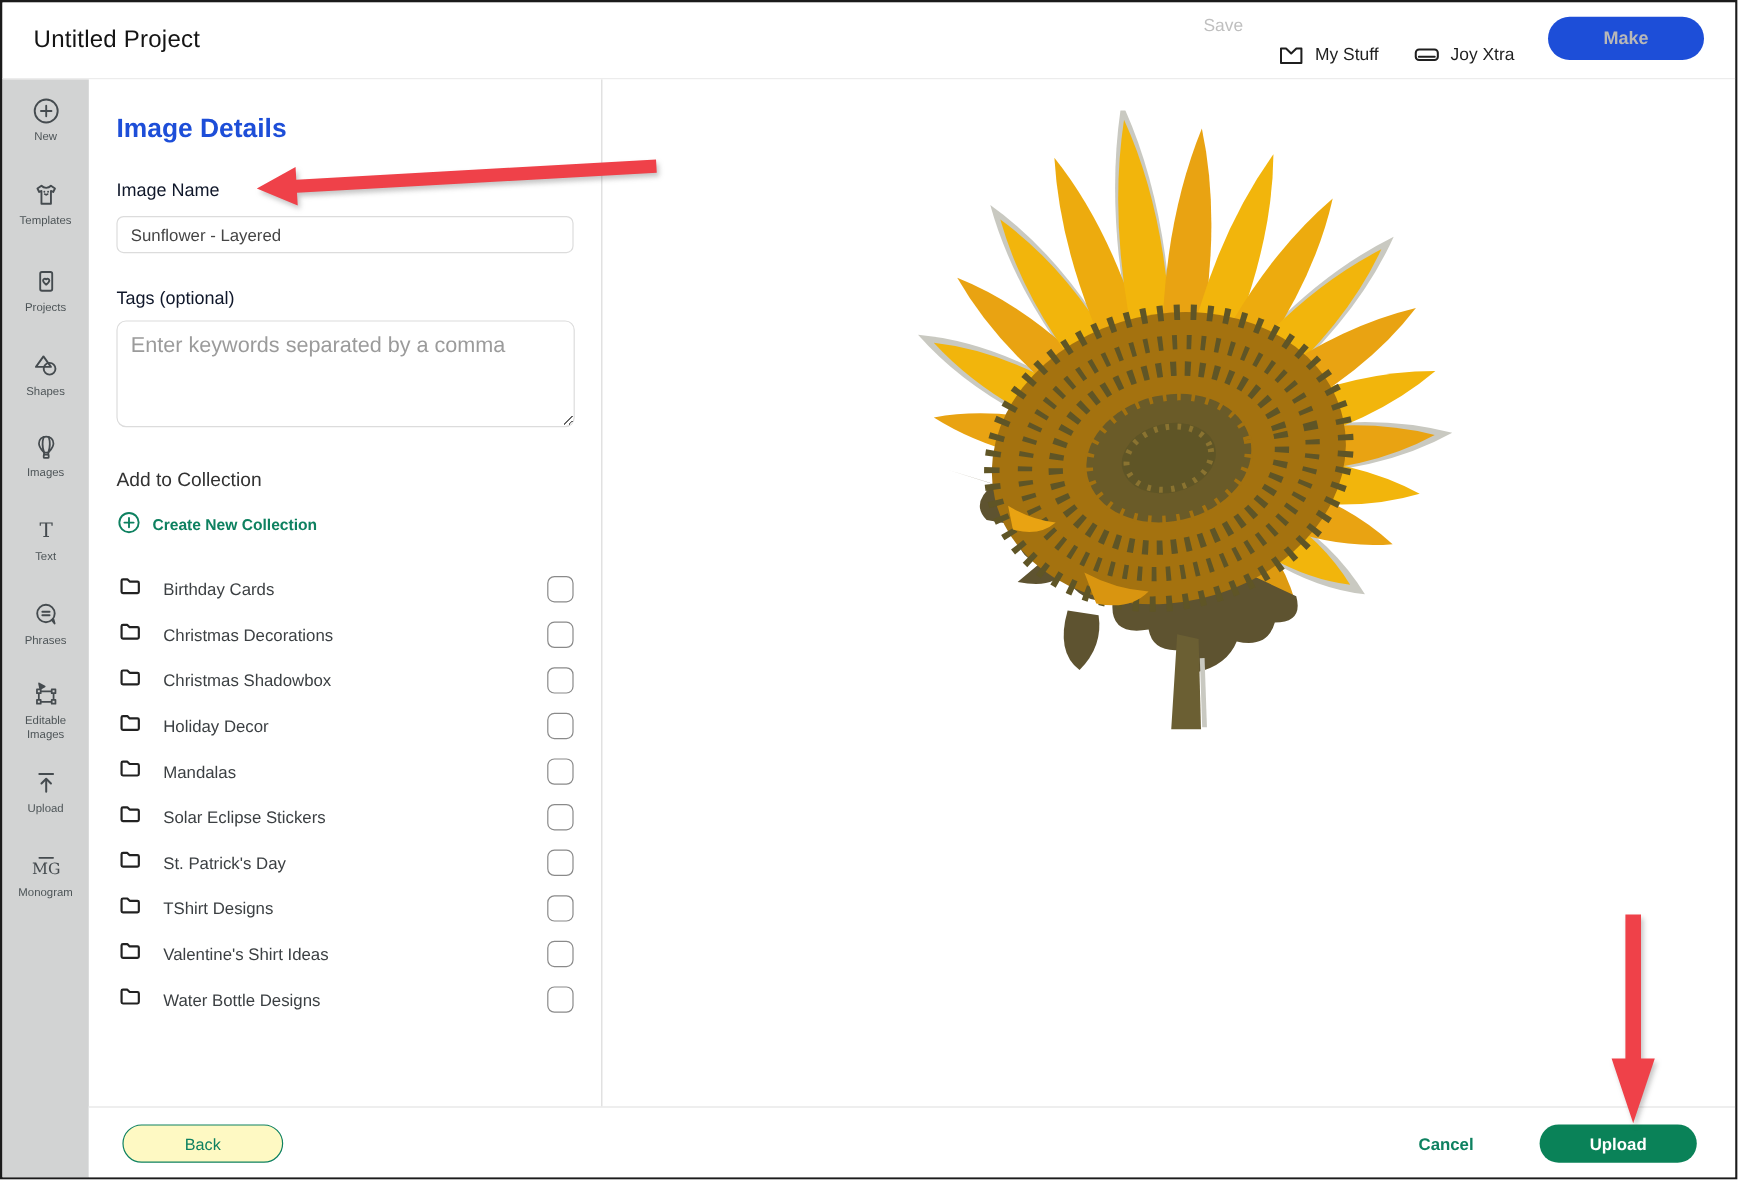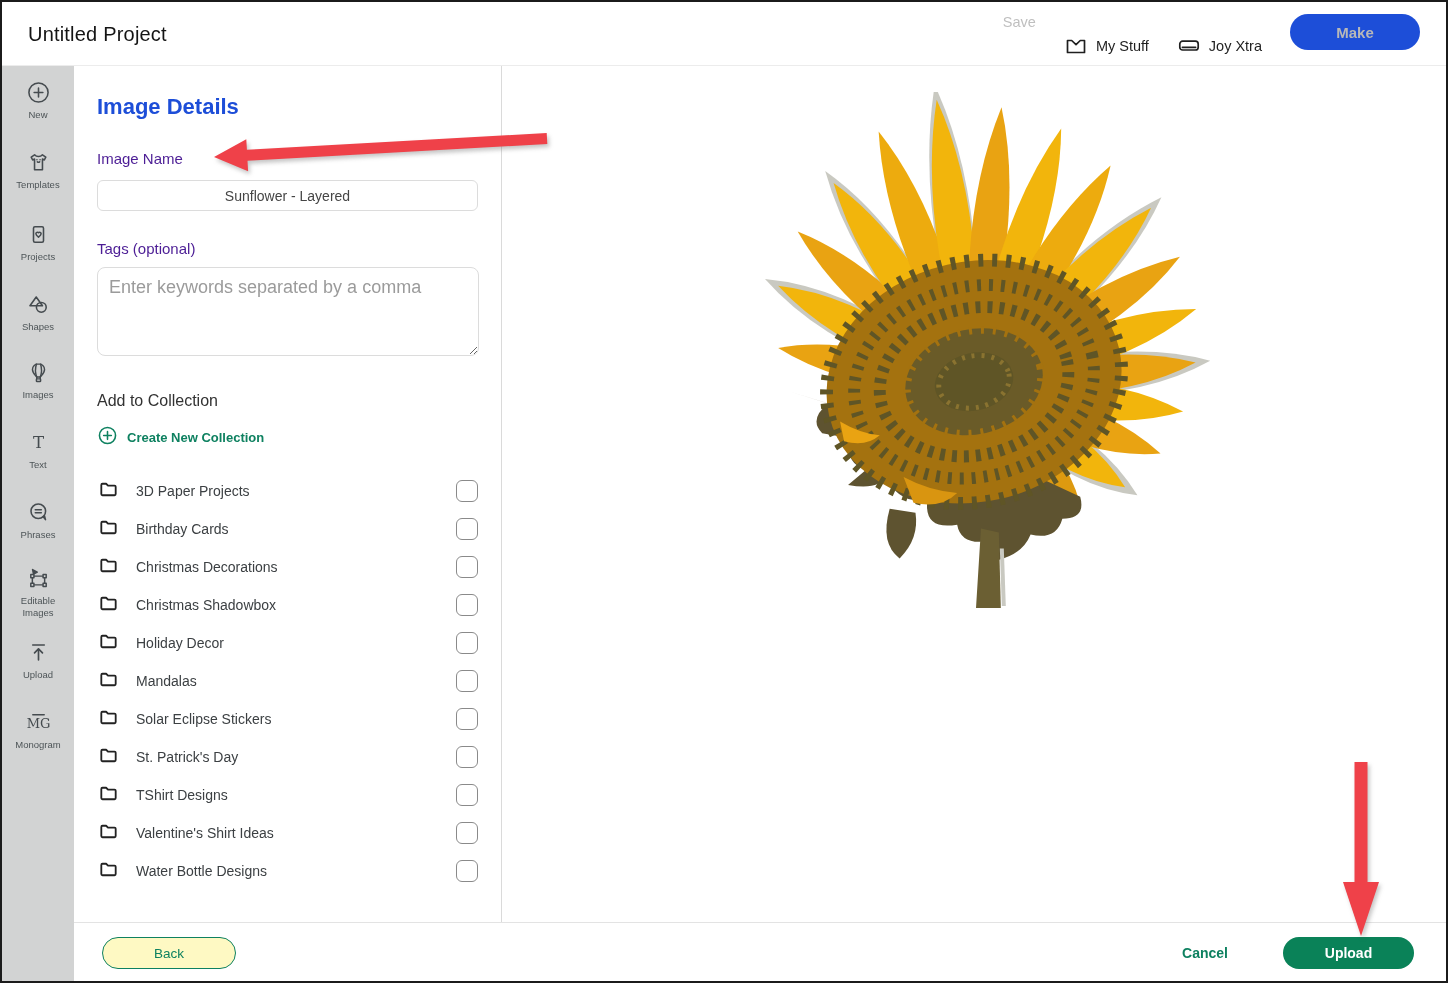--- a/index.html
+++ b/index.html
@@ -18,22 +18,22 @@
 
   
   .sidebar { position:absolute; left:0; top:64px; width:72px; height:919px; background:#d2d3d3; z-index:4; }
   .side-item { position:absolute; left:0; width:72px; display:flex; flex-direction:column; align-items:center; cursor:pointer; }
   .side-item svg { display:block; }
   .side-label { margin-top:4px; font-size:9.5px; color:#4d5457; text-align:center; line-height:1.25; width:62px; }
 
   
   .panel { position:absolute; left:72px; top:64px; width:428px; height:857px; background:#fff; border-right:1px solid #dadada; z-index:3; }
   .panel-title { position:absolute; left:23px; top:28px; font-size:22px; font-weight:700; color:#1d4ed8; }
-  .field-label { position:absolute; left:23px; font-size:15px; color:#4c1d95; }
-  .name-input { position:absolute; left:23px; top:114px; width:381px; height:31px; border:1px solid #dcdcdc; border-radius:6px; padding:0 11px; font-size:14px; color:#454545; font-family:inherit; outline:none; background:#fff;text-align:center; }
+  .field-label { position:absolute; left:23px; font-size:15px; color:#0f172a; }
+  .name-input { position:absolute; left:23px; top:114px; width:381px; height:31px; border:1px solid #dcdcdc; border-radius:6px; padding:0 11px; font-size:14px; color:#454545; font-family:inherit; outline:none; background:#fff; }
   .tags-area { position:absolute; left:23px; top:201px; width:382px; height:89px; border:1px solid #dcdcdc; border-radius:8px; padding:9px 11px; font-size:18px; color:#454545; font-family:inherit; outline:none; resize:both; }
   .tags-area::placeholder, .name-input::placeholder { color:#9b9b9b; }
   .section-label { position:absolute; left:23px; top:326px; font-size:16px; color:#323232; }
   .create-collection { position:absolute; left:23px; top:359px; display:flex; align-items:center; gap:9px; cursor:pointer; }
   .create-collection span { font-size:13px; font-weight:700; color:#0e8160; }
 
   .collection-list { position:absolute; left:23px; top:406px; width:381px; }
   .collection-row { height:38px; display:flex; align-items:center; cursor:pointer; }
   .collection-row svg { flex:0 0 auto; }
   .collection-name { margin-left:16px; font-size:14px; color:#3c4043; flex:1 1 auto; }
@@ -211,27 +211,20 @@
         <svg width="21" height="21" viewBox="0 0 24 24" fill="none" stroke="#0e8160" stroke-width="1.8" stroke-linecap="round">
           <circle cx="12" cy="12" r="9.2"></circle>
             <path d="M12 7.6 V16.4 M7.6 12 H16.4"></path>
         </svg>
       </span>
       <span>Create New Collection</span>
     </div>
 
     <div class="collection-list">
 
-      <div class="collection-row">
-        <span><svg width="23" height="23" viewBox="0 0 24 24" fill="none" stroke="#222" stroke-width="1.9" stroke-linejoin="round">
-              <path d="M4.5 7.2 C4.5 6.5 5 6 5.7 6 H9.5 L11.5 8 H18.3 C19 8 19.5 8.5 19.5 9.2 V16.8 C19.5 17.5 19 18 18.3 18 H5.7 C5 18 4.5 17.5 4.5 16.8 Z"></path>
-            </svg></span>
-        <span class="collection-name">3D Paper Projects</span>
-        <span class="checkbox"></span>
-      </div>
       <div class="collection-row">
         <span><svg width="23" height="23" viewBox="0 0 24 24" fill="none" stroke="#222" stroke-width="1.9" stroke-linejoin="round">
               <path d="M4.5 7.2 C4.5 6.5 5 6 5.7 6 H9.5 L11.5 8 H18.3 C19 8 19.5 8.5 19.5 9.2 V16.8 C19.5 17.5 19 18 18.3 18 H5.7 C5 18 4.5 17.5 4.5 16.8 Z"></path>
             </svg></span>
         <span class="collection-name">Birthday Cards</span>
         <span class="checkbox"></span>
       </div>
       <div class="collection-row">
         <span><svg width="23" height="23" viewBox="0 0 24 24" fill="none" stroke="#222" stroke-width="1.9" stroke-linejoin="round">
               <path d="M4.5 7.2 C4.5 6.5 5 6 5.7 6 H9.5 L11.5 8 H18.3 C19 8 19.5 8.5 19.5 9.2 V16.8 C19.5 17.5 19 18 18.3 18 H5.7 C5 18 4.5 17.5 4.5 16.8 Z"></path>

